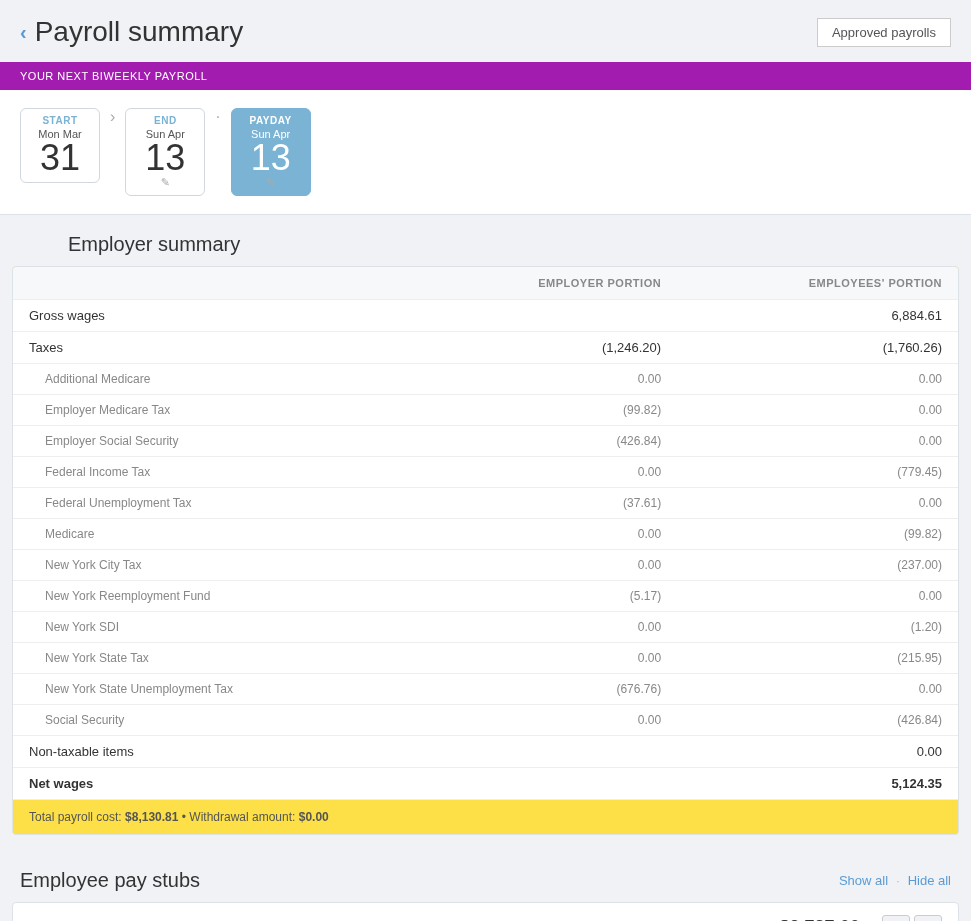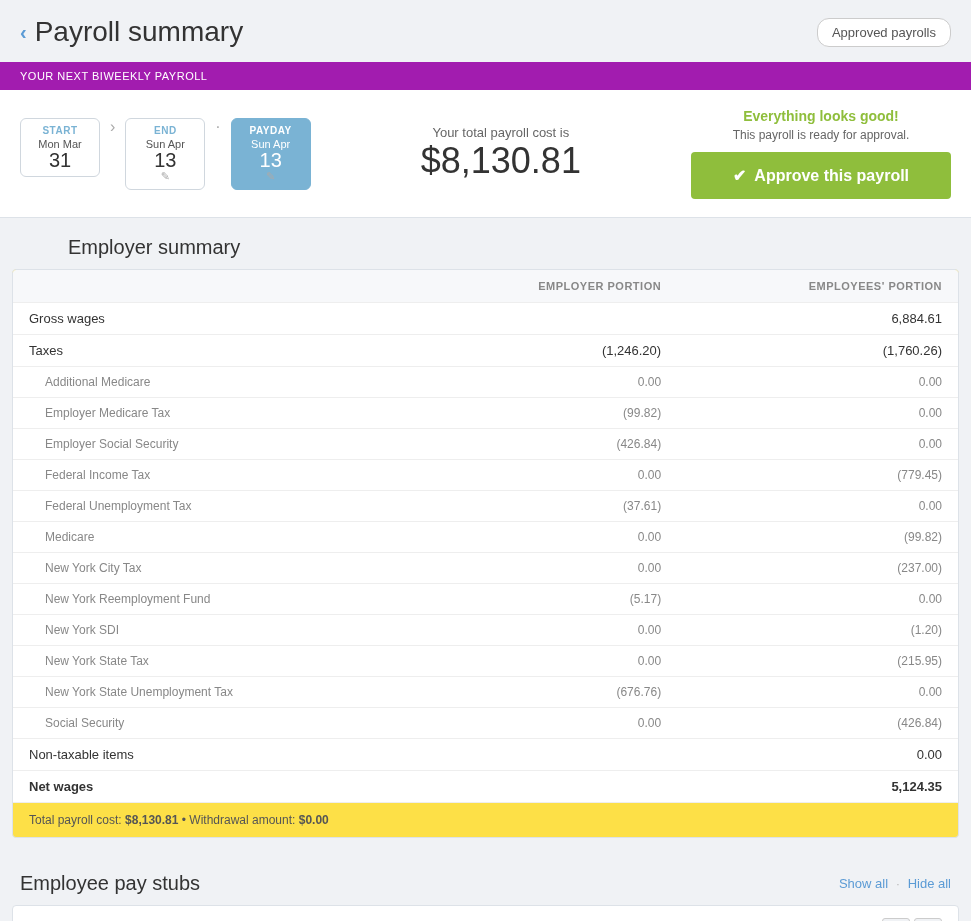--- a/index.html
+++ b/index.html
@@ -34,21 +34,21 @@
 
     .page-title {
       font-size: 28px;
       font-weight: 300;
       color: #333;
     }
 
     .approved-payrolls-btn {
       background: #fff;
       border: 1px solid #ccc;
-      border-radius: 12px;
+      border-radius: 0;
       padding: 6px 14px;
       font-size: 13px;
       color: #555;
       cursor: pointer;
     }
 
     .payroll-banner {
       background: #a21caf;
       color: #fff;
       padding: 8px 20px;
@@ -82,21 +82,21 @@
       text-transform: uppercase;
       margin-bottom: 2px;
     }
 
     .date-card-value {
       font-size: 11px;
       color: #555;
     }
 
     .date-card-day {
-      font-size: 20px;
+      font-size: 36px;
       font-weight: 300;
       color: #333;
       line-height: 1;
     }
 
     .date-arrow {
       color: #aaa;
       font-size: 16px;
       padding: 0 4px;
     }
@@ -372,33 +372,21 @@
       </div>
       <span class="date-separator">·</span>
       <div class="date-card payday-card">
         <div class="date-card-label">PAYDAY</div>
         <div class="date-card-value">Sun Apr</div>
         <div class="date-card-day">13</div>
         <div class="edit-icon">✎</div>
       </div>
     </div>
 
-    <div class="total-cost-area">
-      <div class="total-cost-label">Your total payroll cost is</div>
-      <div class="total-cost-value">$8,130.81</div>
-    </div>
-
-    <div class="approve-area">
-      <div class="everything-good">Everything looks good!</div>
-      <div class="ready-text">This payroll is ready for approval.</div>
-      <button class="approve-btn">
-        <span>✔</span>
-        <span>Approve this payroll</span>
-      </button>
-    </div>
+
   </div>
 </div>
 
 <div>
   <div class="section-title">Employer summary</div>
 
   <div class="employer-table-wrap">
     <table class="employer-table">
       <thead>
         <tr>

